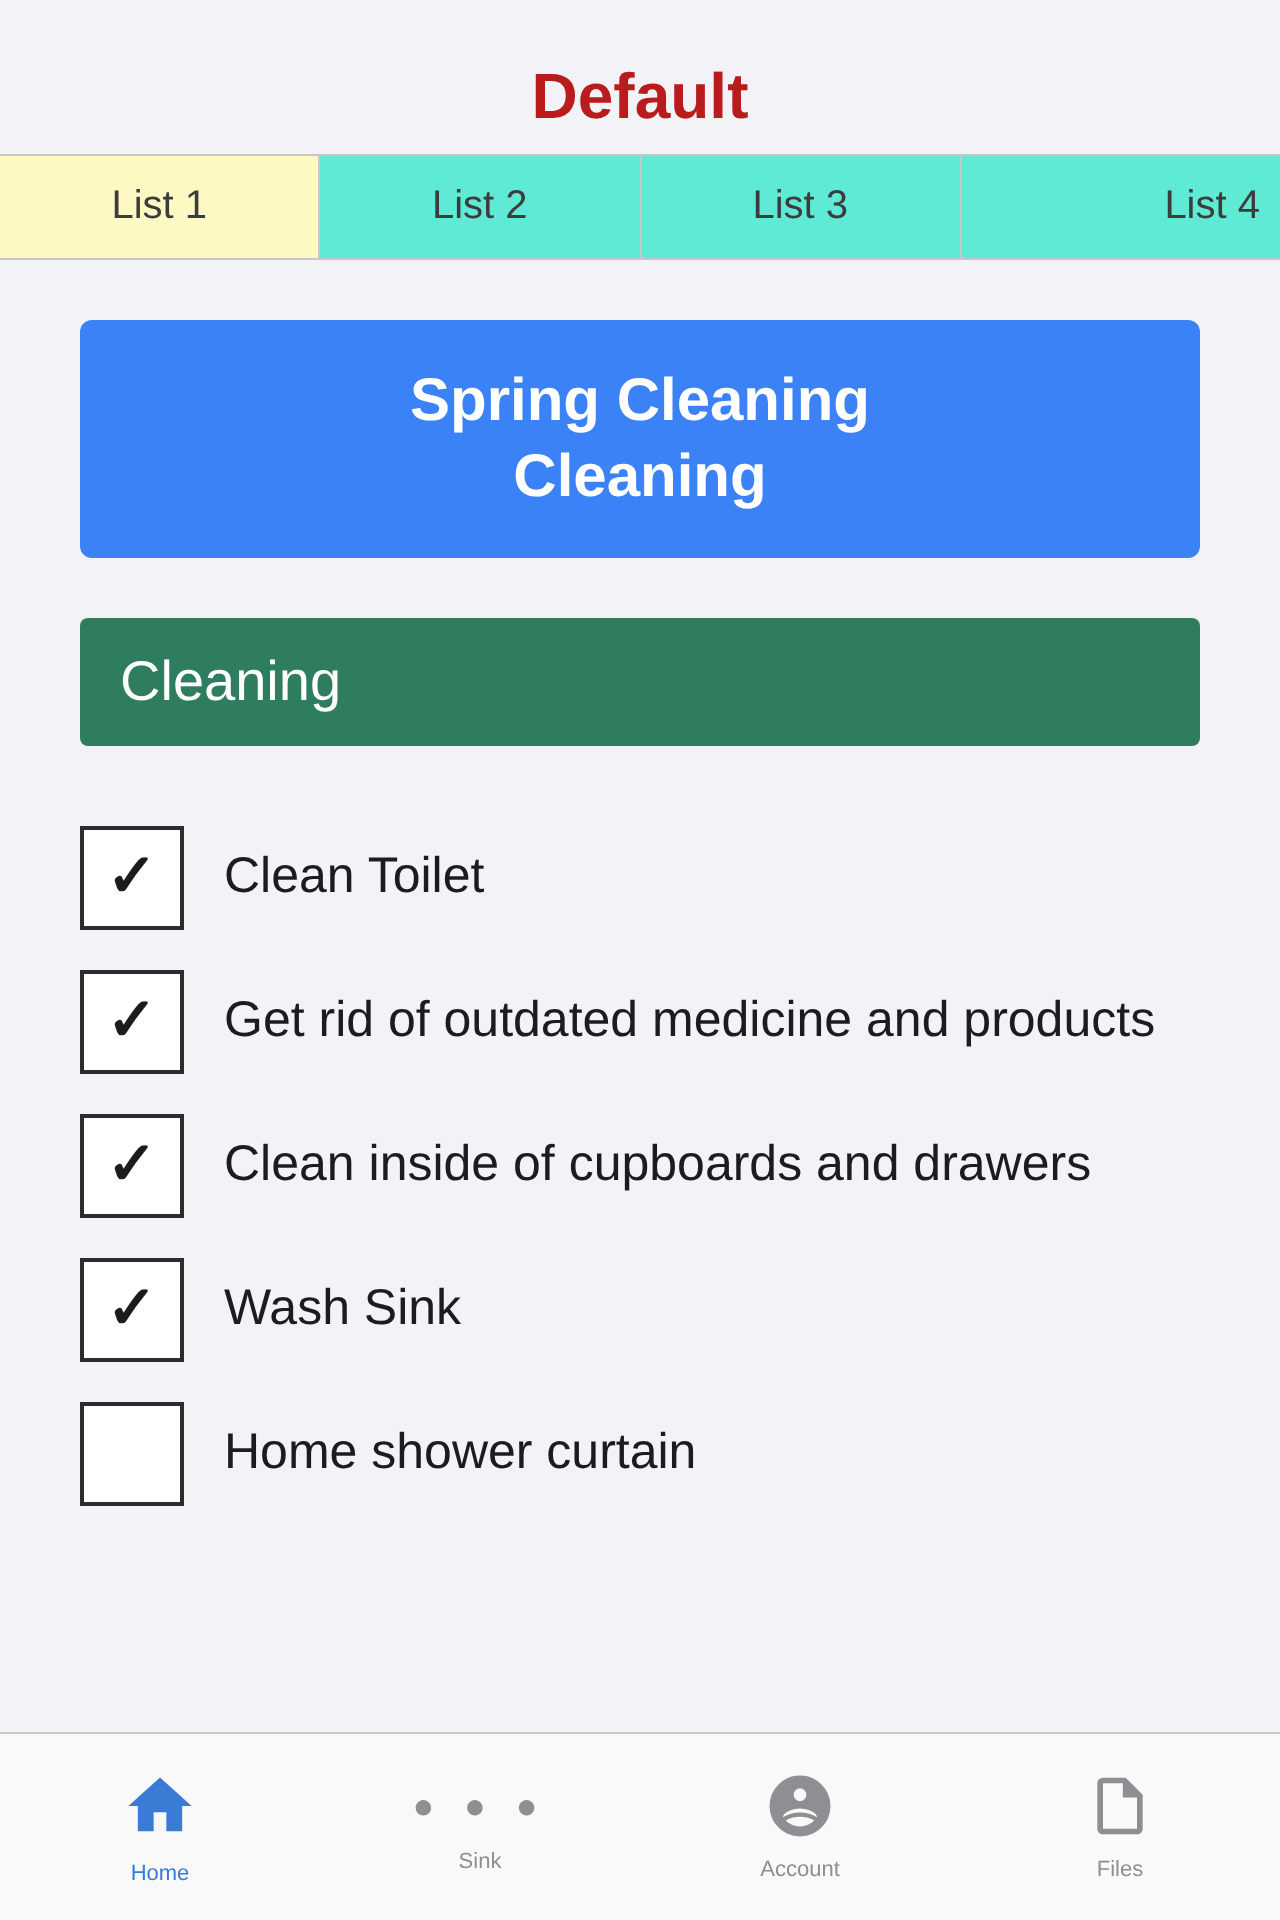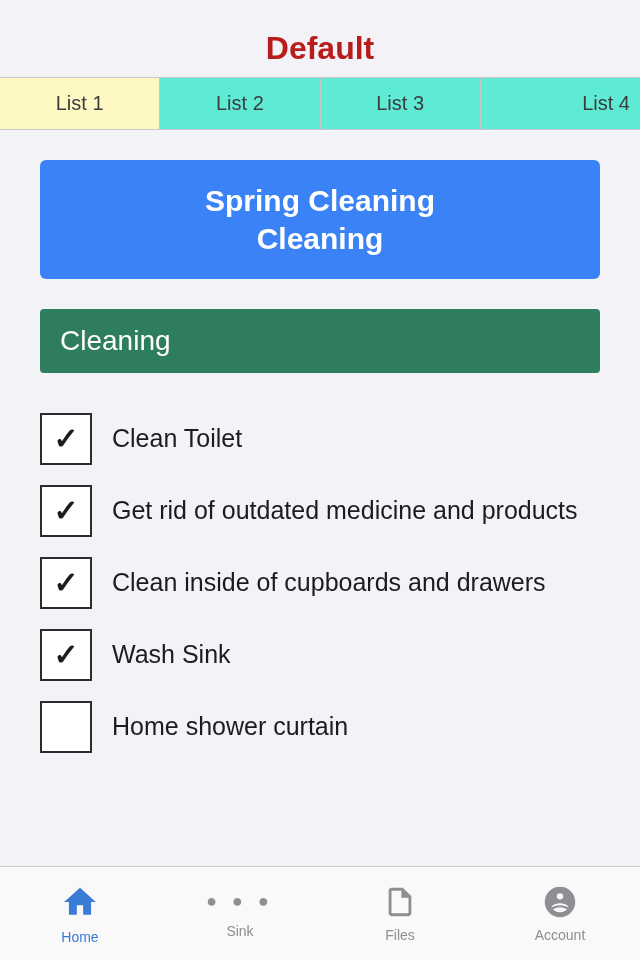--- a/index.html
+++ b/index.html
@@ -131,21 +131,21 @@
       flex: 1;
       display: flex;
       flex-direction: column;
       align-items: center;
       justify-content: center;
       gap: 4px;
       cursor: pointer;
       padding: 8px 0;
     }
     .nav-label {
-      font-size: 14px;
+      font-size: 11px;
       color: #8e8e93;
     }
     .nav-label.active {
       color: #3a7bd5;
     }
 
     
     .home-icon svg {
       width: 38px;
       height: 38px;
@@ -239,34 +239,34 @@
     </div>
     <span class="nav-label active">Home</span>
   </div>
 
   <div class="nav-item">
     <div style="color:#8e8e93; font-size:18px; letter-spacing:5px; line-height:1.5; padding-bottom:4px;">● ● ●</div>
     <span class="nav-label">Sink</span>
   </div>
 
   <div class="nav-item">
-    <div class="files-icon">
-      <svg viewBox="0 0 24 24" xmlns="http://www.w3.org/2000/svg">
-        <path d="M14 2H6c-1.1 0-2 .9-2 2v16c0 1.1.9 2 2 2h12c1.1 0 2-.9 2-2V8l-6-6zm4 18H6V4h7v5h5v11z"></path>
-      </svg>
-    </div>
-    <span class="nav-label">Files</span>
-  </div>
-
-  <div class="nav-item">
     <div class="account-icon">
       <svg viewBox="0 0 24 24" xmlns="http://www.w3.org/2000/svg">
         <path d="M12 2C6.48 2 2 6.48 2 12s4.48 10 10 10 10-4.48 10-10S17.52 2 12 2zm0 3c1.66 0 3 1.34 3 3s-1.34 3-3 3-3-1.34-3-3 1.34-3 3-3zm0 14.2c-2.5 0-4.71-1.28-6-3.22.03-1.99 4-3.08 6-3.08 1.99 0 5.97 1.09 6 3.08-1.29 1.94-3.5 3.22-6 3.22z"></path>
         <circle cx="12" cy="12" r="10" fill="none" stroke="#8e8e93" stroke-width="1.5"></circle>
         <circle cx="12" cy="8" r="3" fill="none" stroke="#8e8e93" stroke-width="1.5"></circle>
         <path d="M5 19c0-2 3-4 7-4s7 2 7 4" fill="none" stroke="#8e8e93" stroke-width="1.5"></path>
 
       </svg>
     </div>
     <span class="nav-label">Account</span>
   </div>
 
+  <div class="nav-item">
+    <div class="files-icon">
+      <svg viewBox="0 0 24 24" xmlns="http://www.w3.org/2000/svg">
+        <path d="M14 2H6c-1.1 0-2 .9-2 2v16c0 1.1.9 2 2 2h12c1.1 0 2-.9 2-2V8l-6-6zm4 18H6V4h7v5h5v11z"></path>
+      </svg>
+    </div>
+    <span class="nav-label">Files</span>
+  </div>
+
 </nav>
 
 </body></html>

